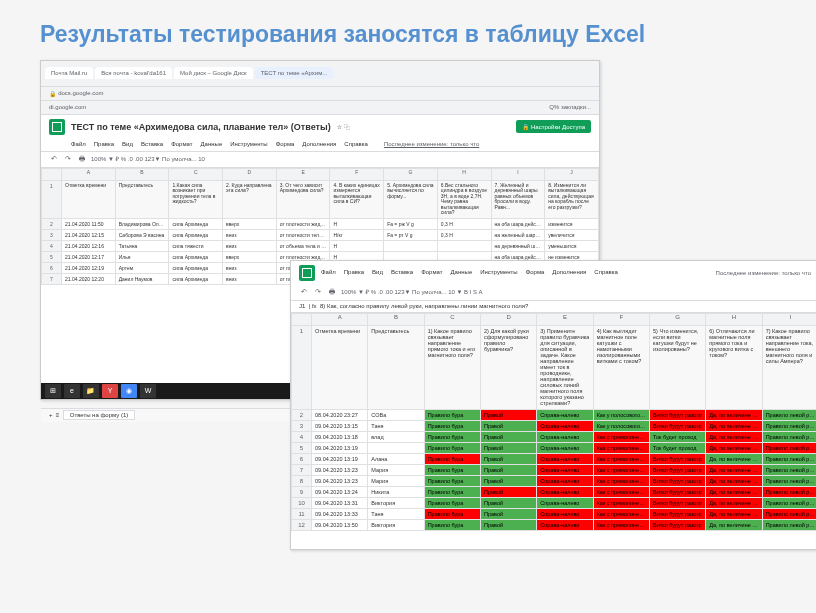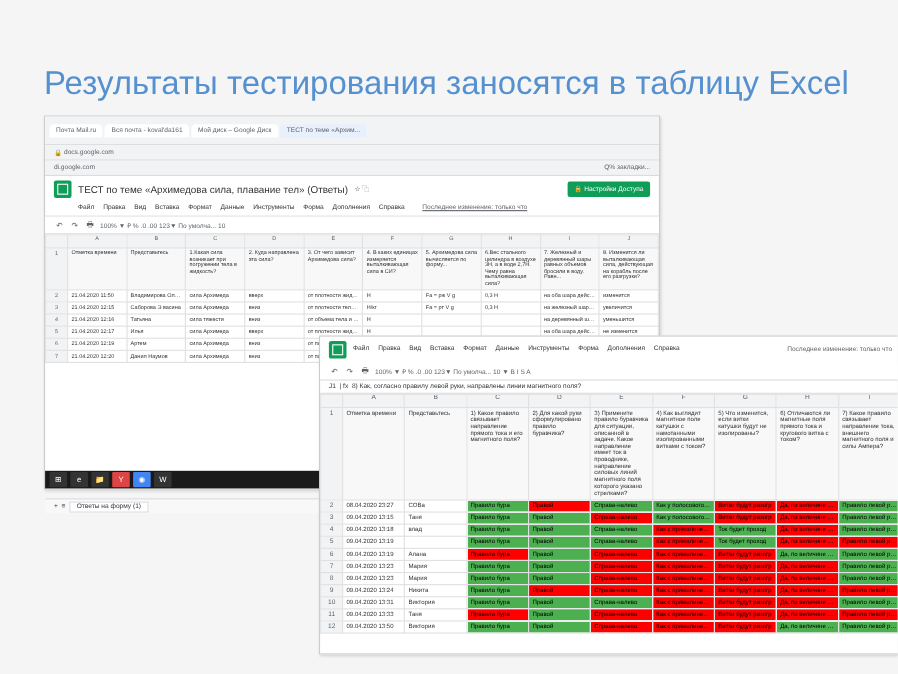--- a/index.html
+++ b/index.html
@@ -1,29 +1,29 @@
 <!DOCTYPE html>
 <html><head>
 <meta charset="utf-8">
 <style>
   * { box-sizing: border-box; margin: 0; padding: 0; }
   body { width: 816px; height: 613px; background: #f5f5f5; font-family: Arial, sans-serif; overflow: hidden; }
   .slide { width: 100%; height: 100%; padding: 20px 40px; }
-  .title { font-size: 30px; color: #5590d0; font-weight: 400; line-height: 1.3; margin-bottom: 10px; margin-top: 36px; }
+  .title { font-size: 23px; color: #5590d0; font-weight: 700; line-height: 1.3; margin-bottom: 10px; }
   .screenshot-area { position: relative; width: 100%; height: 500px; }
   .ss { position: absolute; background: #fff; border: 1px solid #ccc; box-shadow: 1px 1px 3px rgba(0,0,0,0.15); font-size: 6px; color: #333; }
   .ss1 { left: 0; top: 0; width: 560px; height: 340px; }
   .ss2 { left: 250px; top: 200px; width: 530px; height: 290px; }
   .browser-bar { height: 26px; background: #f1f3f4; border-bottom: 1px solid #dadce0; display: flex; align-items: center; font-size: 6px; color: #5f6368; padding: 0 4px; gap: 2px; }
   .browser-tab { background: #fff; padding: 3px 6px; border-radius: 4px 4px 0 0; font-size: 6px; white-space: nowrap; overflow: hidden; max-width: 90px; text-overflow: ellipsis; }
   .url-bar { height: 14px; background: #f1f3f4; display: flex; align-items: center; padding: 0 8px; font-size: 6px; color: #5f6368; border-bottom: 1px solid #dadce0; }
   .sheets-header { padding: 4px 8px; display: flex; align-items: center; gap: 6px; }
   .sheets-logo { width: 16px; height: 16px; background: #0f9d58; border-radius: 2px; position: relative; }
   .sheets-logo::after { content: ""; position: absolute; inset: 3px; border: 1px solid #fff; }
-  .doc-title { font-size: 9px; color: #333; }
+  .doc-title { font-size: 9px; color: #333; font-weight: bold; }
   .share-btn { margin-left: auto; background: #0f9d58; color: #fff; font-size: 6px; padding: 3px 6px; border-radius: 2px; }
   .menu-bar { display: flex; gap: 8px; padding: 2px 8px 4px 30px; font-size: 6px; color: #333; border-bottom: 1px solid #dadce0; }
   .toolbar { height: 16px; background: #fff; border-bottom: 1px solid #dadce0; display: flex; align-items: center; padding: 0 8px; gap: 4px; font-size: 6px; color: #5f6368; }
   .tb-icon { width: 10px; height: 10px; display: inline-flex; align-items: center; justify-content: center; font-size: 7px; }
   table { border-collapse: collapse; width: 100%; table-layout: fixed; }
   td, th { border: 1px solid #e0e0e0; padding: 2px 3px; font-size: 5.5px; color: #333; text-align: left; vertical-align: top; overflow: hidden; white-space: nowrap; text-overflow: ellipsis; }
   th { background: #f8f8f8; font-weight: normal; white-space: normal; line-height: 1.1; height: 32px; }
   .ss1 table td, .ss1 table th { font-size: 5px; }
   .col-head { background: #f1f3f4; text-align: center; color: #5f6368; font-size: 6px; height: 12px; padding: 0; }
   .row-head { background: #f1f3f4; text-align: center; color: #5f6368; width: 20px; font-size: 6px; }

